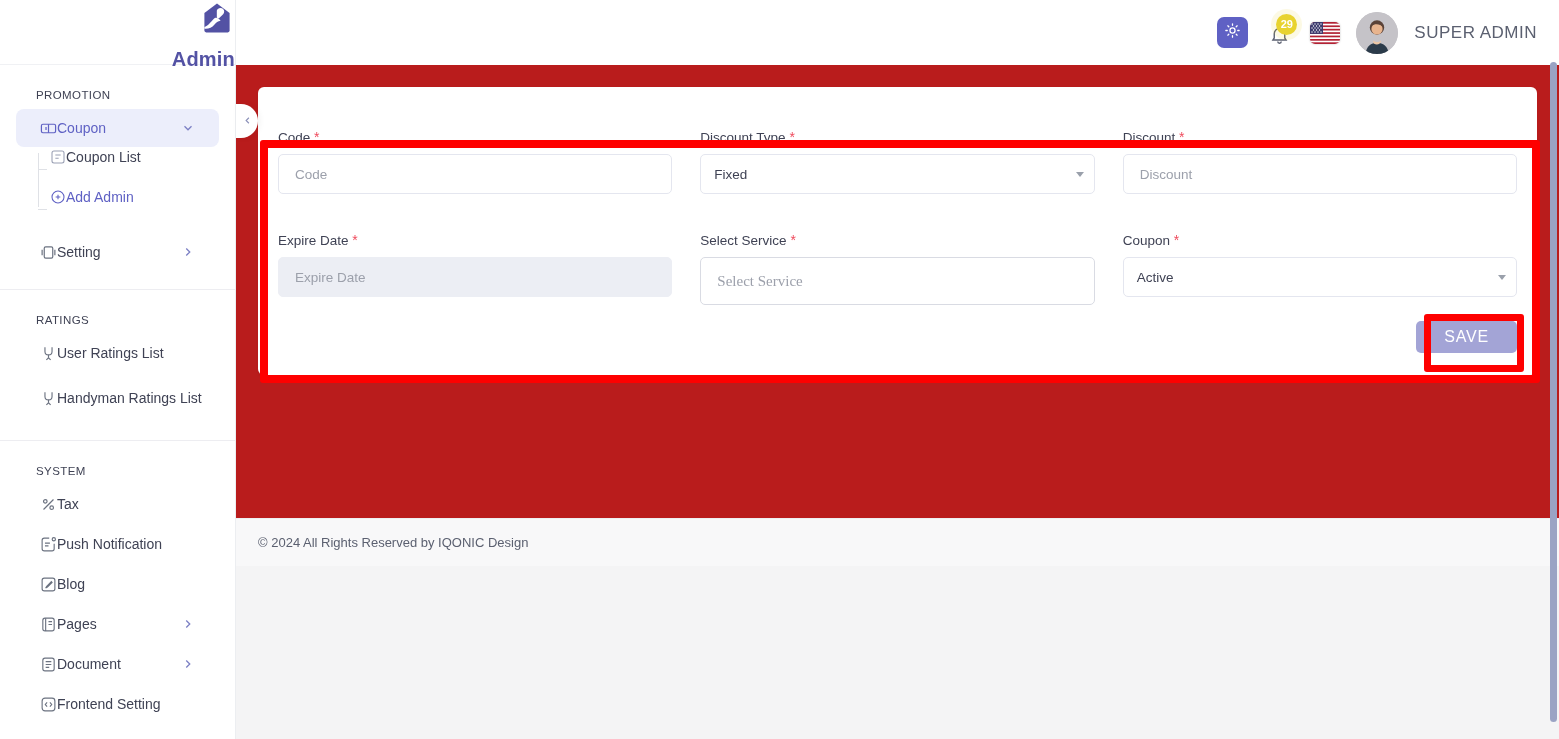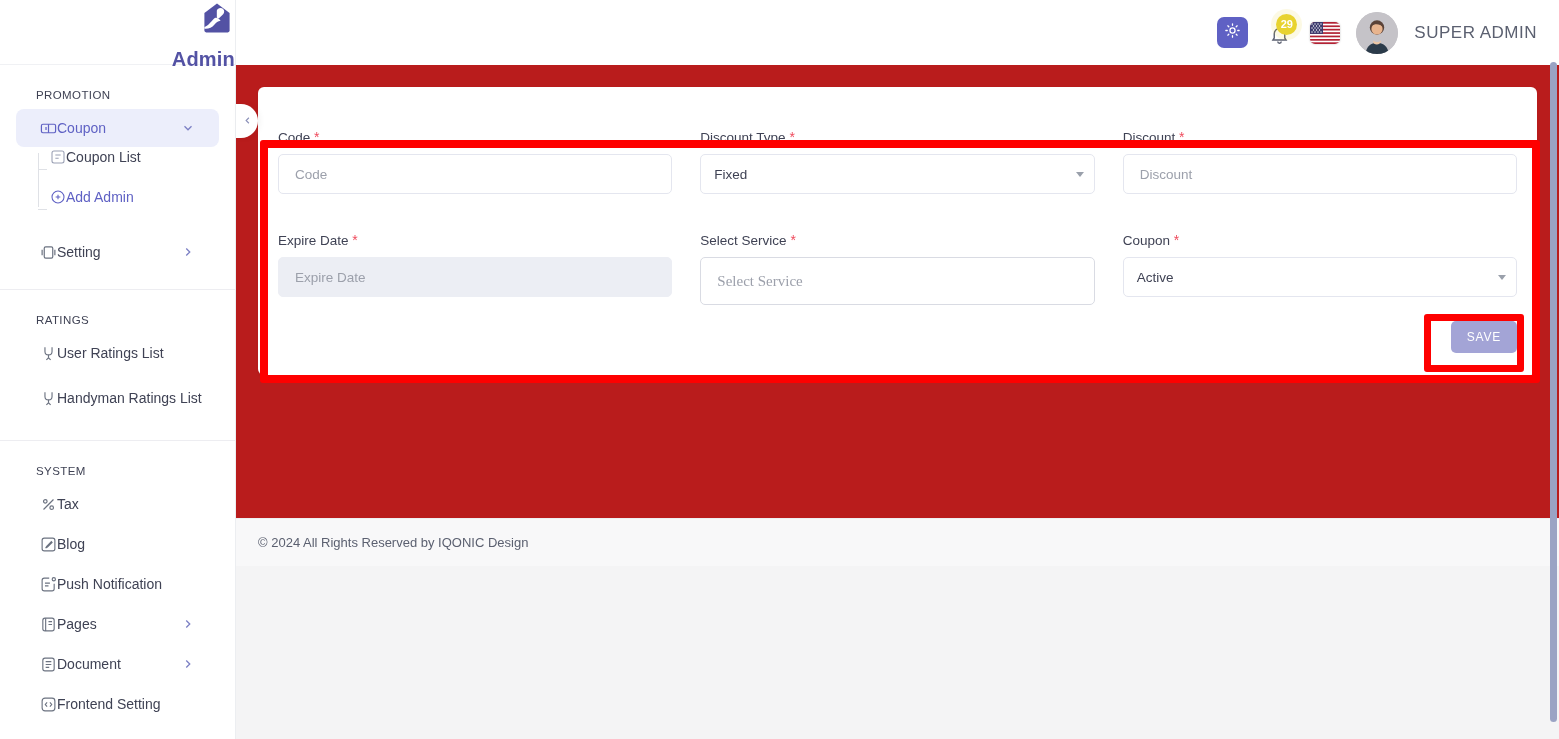--- a/index.html
+++ b/index.html
@@ -187,22 +187,22 @@
     border-radius: 5px; background: #ffffff;
     padding: 0 16px; display: flex; align-items: center;
     cursor: text;
     font-family: "Liberation Serif", serif;
     font-size: 15px; color: #9ca0ab;
   }
 
   .save-row { display: flex; justify-content: flex-end; padding-top: 4px; }
   .save-btn {
     background: #a3a4d6; color: #ffffff; border: none; border-radius: 5px;
-    height: 32px; padding: 0 16px; cursor: pointer;
-    font-size: 12px; letter-spacing: .8px;
+    height: 32px; padding: 0 28px; cursor: pointer;
+    font-size: 16px; letter-spacing: .8px;
     font-family: "Liberation Sans", sans-serif;
   }
 
   
   .hl-outer {
     position: absolute; border: 8px solid #fe0000; border-radius: 3px;
     pointer-events: none; z-index: 20;
   }
   .hl-save {
     position: absolute; border: 7px solid #fe0000; border-radius: 3px;
@@ -331,36 +331,36 @@
             <circle cx="7.5" cy="7.5" r="2.5"></circle>
             <circle cx="16.5" cy="16.5" r="2.5"></circle>
         </svg>
       </span>
       <span class="lbl">Tax</span>
     </div>
 
     <div class="nav-item">
       <span class="ico">
         <svg viewBox="0 0 24 24" fill="none" stroke="currentColor" stroke-width="1.6">
-          <rect x="3" y="3" width="18" height="18" rx="3"></rect>
-            <path d="m16 8-6.5 6.5L8 17l2.5-1.5L17 9Z"></path>
-        </svg>
-      </span>
-      <span class="lbl">Blog</span>
-    </div>
-
-    <div class="nav-item">
-      <span class="ico">
-        <svg viewBox="0 0 24 24" fill="none" stroke="currentColor" stroke-width="1.6">
           <path d="M20 11v7a3 3 0 0 1-3 3H6a3 3 0 0 1-3-3V6a3 3 0 0 1 3-3h7"></path>
           <path d="M7 10h7M7 14h5"></path>
             <circle cx="19.5" cy="4.5" r="2.3"></circle>
         </svg>
       </span>
       <span class="lbl">Push Notification</span>
+    </div>
+
+    <div class="nav-item">
+      <span class="ico">
+        <svg viewBox="0 0 24 24" fill="none" stroke="currentColor" stroke-width="1.6">
+          <rect x="3" y="3" width="18" height="18" rx="3"></rect>
+            <path d="m16 8-6.5 6.5L8 17l2.5-1.5L17 9Z"></path>
+        </svg>
+      </span>
+      <span class="lbl">Blog</span>
     </div>
 
     <div class="nav-item">
       <span class="ico">
         <svg viewBox="0 0 24 24" fill="none" stroke="currentColor" stroke-width="1.6">
           <rect x="4" y="3" width="16" height="18" rx="3"></rect>
             <path d="M8 3v18"></path>
             <path d="M12 8h5M12 12h5"></path>
         </svg>
       </span>

